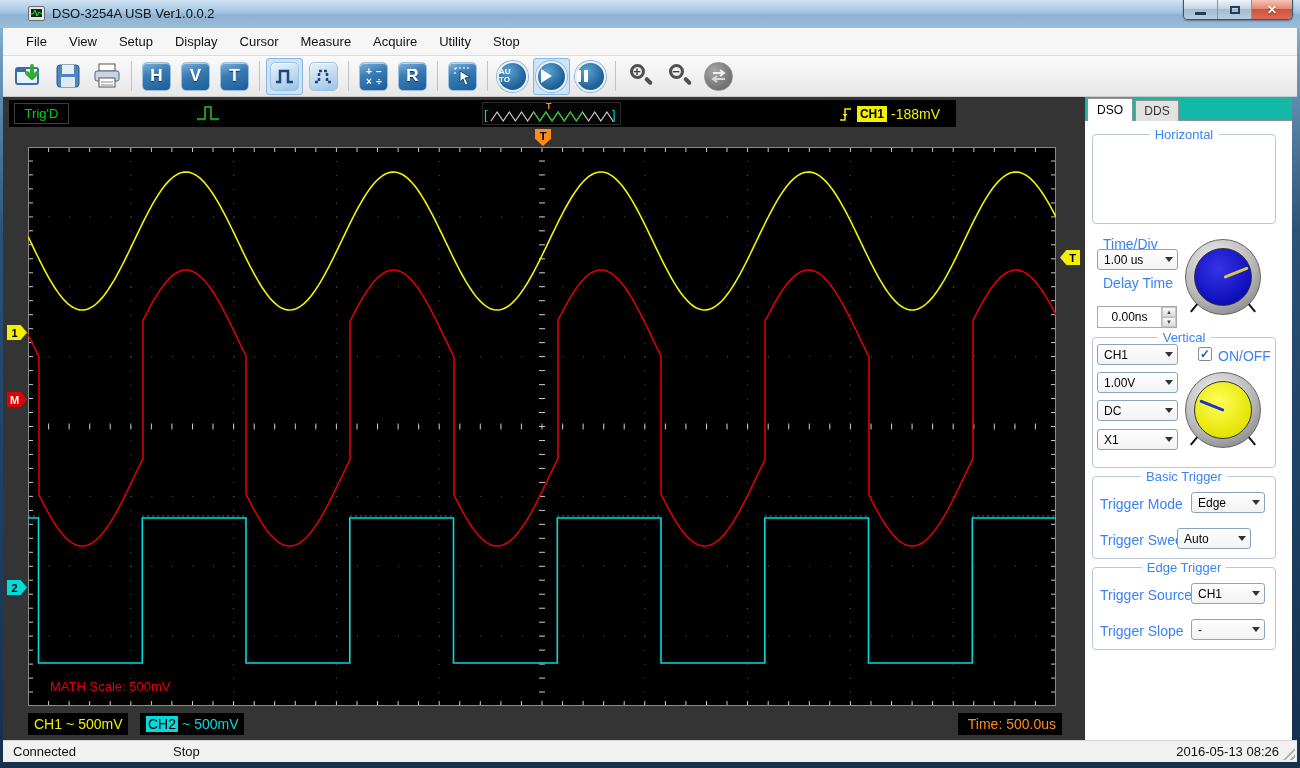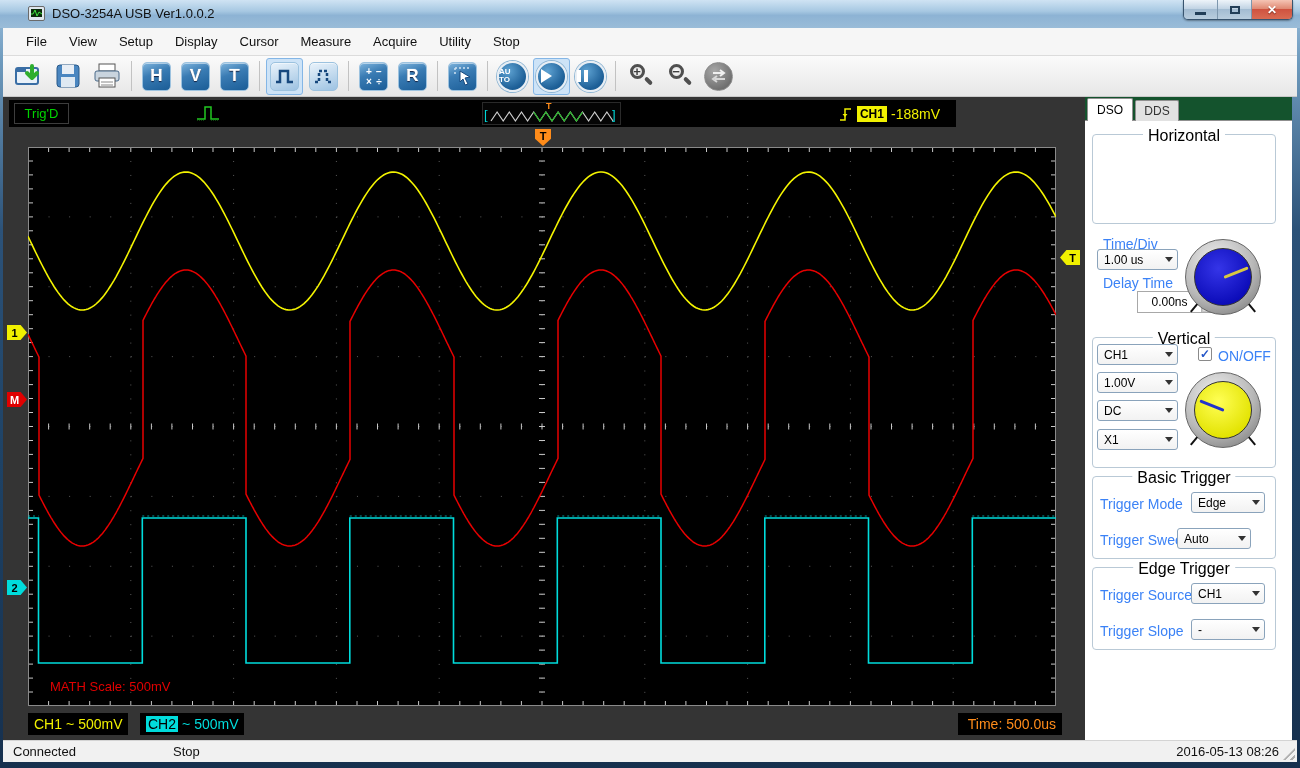--- a/index.html
+++ b/index.html
@@ -57,27 +57,27 @@
   .flag{position:absolute;font-size:11px;font-weight:bold;color:#000;display:flex;align-items:center;justify-content:center;}
   .flag-right{width:20px;height:15px;clip-path:polygon(0 0,68% 0,100% 50%,68% 100%,0 100%);padding-right:5px;}
   .flag-left{width:20px;height:15px;clip-path:polygon(100% 0,32% 0,0 50%,32% 100%,100% 100%);padding-left:5px;}
   .flag-down{width:16px;height:17px;clip-path:polygon(0 0,100% 0,100% 58%,50% 100%,0 58%);padding-bottom:4px;}
   #bottom-labels{position:absolute;left:0;top:616px;width:1082px;height:24px;}
   .blabel{position:absolute;height:22px;background:#000;display:flex;align-items:center;padding:0 6px;font-size:14px;gap:4px;}
   #ch2-chip{background:#00dcdc;color:#000;padding:0 2px;font-size:14px;}
   .yel{color:#f0f000;} .cya{color:#00dcdc;} .org{color:#ff8c1a;text-align:right;}
   
   #control-panel{position:absolute;left:1085px;top:97px;width:207px;height:643px;background:#fff;}
-  #tabs-row{position:absolute;left:0;top:0;width:207px;height:24px;background:#14532d;}
+  #tabs-row{position:absolute;left:0;top:0;width:207px;height:24px;background:#14b8a6;}
   #tabs-row .underline{position:absolute;left:0;top:23px;width:207px;height:1px;background:#8f8f8f;}
   .tab{position:absolute;font-size:12px;display:flex;align-items:center;justify-content:center;border:1px solid #8f8f8f;border-bottom:none;border-radius:2px 2px 0 0;}
   #tab-dso{left:2px;top:1px;width:46px;height:23px;background:#fff;z-index:2;}
   #tab-dds{left:50px;top:3px;width:44px;height:21px;background:#e2e2e2;color:#333;}
   .groupbox{position:absolute;border:1px solid #b9c9d6;border-radius:4px;}
-  .legend{position:absolute;top:-8px;left:50%;transform:translateX(-50%);background:#fff;padding:0 5px;font-size:16px;color:#000000;white-space:nowrap;}
+  .legend{position:absolute;top:-8px;left:50%;transform:translateX(-50%);background:#fff;padding:0 5px;font-size:13px;color:#3b82f6;white-space:nowrap;}
   .plabel{position:absolute;font-size:14px;color:#3b82f6;white-space:nowrap;}
   .dropdown{position:absolute;height:21px;border:1px solid #8aa3bb;border-radius:3px;background:linear-gradient(180deg,#fff,#f2f2f2);display:flex;align-items:center;font-size:12px;padding-left:6px;}
   .dropdown .arrow{position:absolute;right:4px;top:7px;width:0;height:0;border-left:4px solid transparent;border-right:4px solid transparent;border-top:5px solid #333;}
   .spinbox{position:absolute;height:22px;border:1px solid #a8a8a8;background:#fff;display:flex;align-items:center;font-size:12px;}
   .spinbox .val{flex:1;text-align:center;}
   .spin-btns{width:15px;height:20px;display:flex;flex-direction:column;border-left:1px solid #b8b8b8;}
   .spin-btns span{flex:1;display:flex;align-items:center;justify-content:center;font-size:6px;color:#444;background:linear-gradient(180deg,#fafafa,#dcdcdc);border:1px solid #c6c6c6;}
   .knob{position:absolute;width:76px;height:76px;border-radius:50%;background:radial-gradient(circle at 40% 30%,#f0f0f0,#b8b8b8 55%,#7e7e7e 90%);border:1px solid #666;}
   .knob .inner{position:absolute;left:8px;top:8px;width:58px;height:58px;border-radius:50%;border:1px solid #333;}
   .knob .inner.blue{background:radial-gradient(circle at 42% 35%,#3535e8,#0b0bb8 75%);}
@@ -619,21 +619,21 @@
 
     <div class="groupbox" style="left:7px;top:37px;width:184px;height:90px;">
       <span class="legend">Horizontal</span>
     </div>
     <span class="plabel" style="left:18px;top:139px;">Time/Div</span>
     <div class="dropdown" style="left:12px;top:152px;width:81px;">
       <span>1.00 us</span>
         <span class="arrow"></span>
     </div>
     <span class="plabel" style="left:18px;top:178px;">Delay Time</span>
-    <div class="spinbox" style="left:12px;top:194px;width:80px;margin-left:40px;">
+    <div class="spinbox" style="left:12px;top:209px;width:80px;">
       <span class="val">0.00ns</span>
       <span class="spin-btns">
           <span>▲</span>
           <span>▼</span>
         </span>
     </div>
     <div class="knob" style="left:100px;top:142px;">
       <div class="inner blue"></div>
       <div class="pointer" style="background:#d8c840;transform:rotate(-22deg);"></div>
       <div class="foot l"></div>

